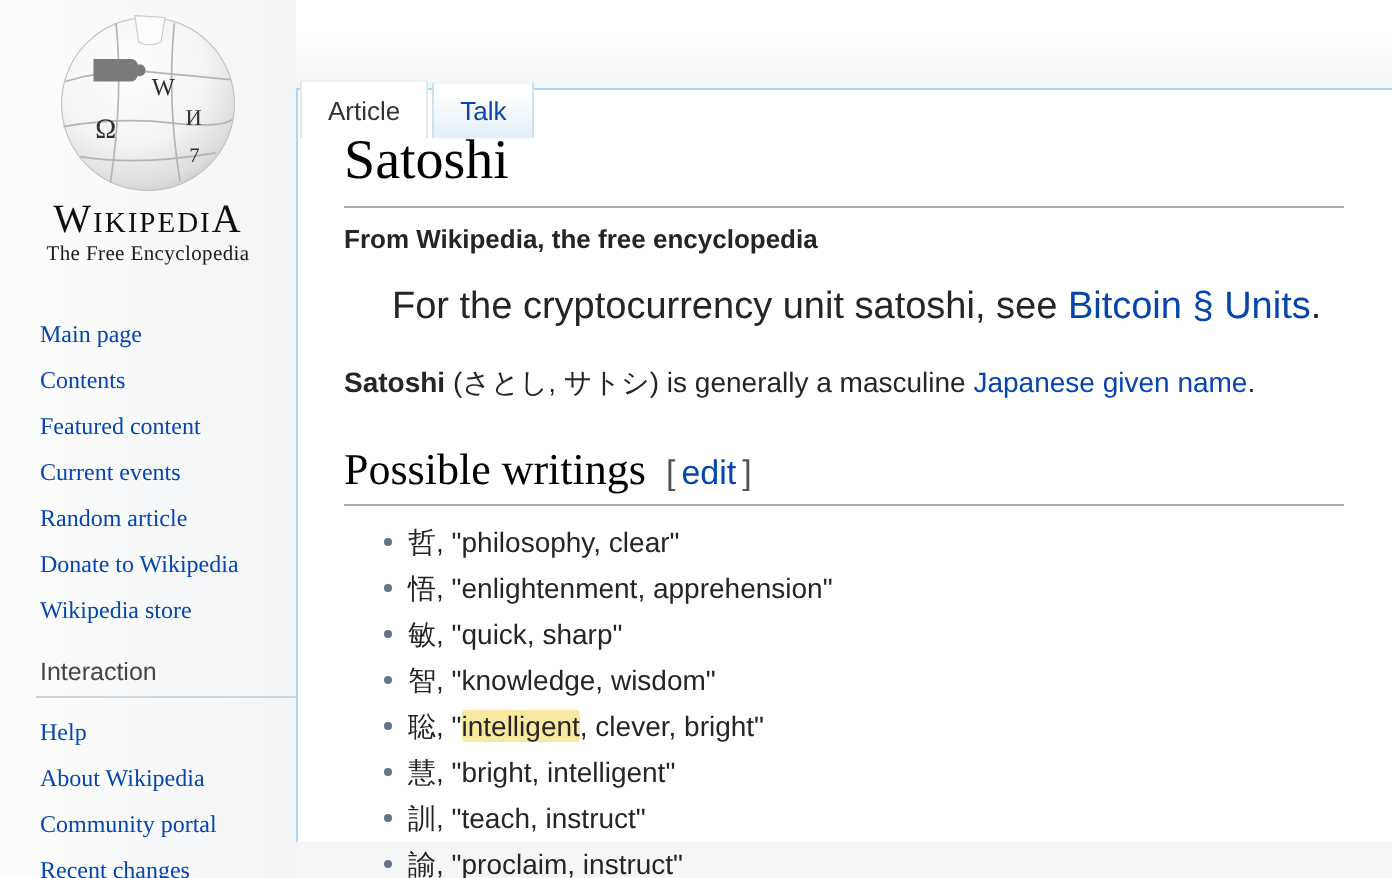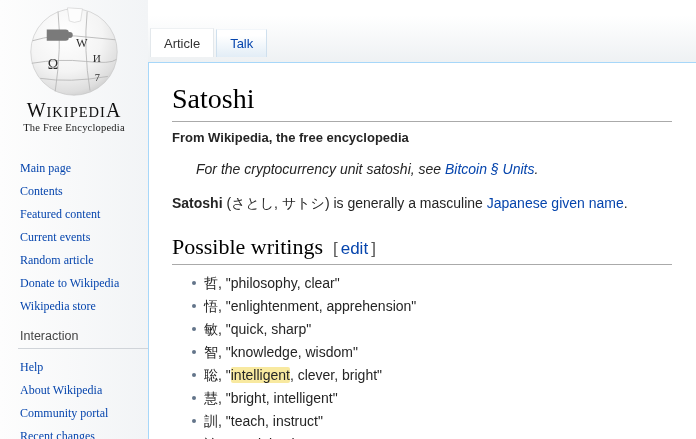--- a/index.html
+++ b/index.html
@@ -35,27 +35,27 @@
   .nav-list li { margin:0 0 5px 0; }
   .nav-link { font-size:12px; color:var(--link,#0645ad); text-decoration:none; cursor:pointer;font-family:Liberation Serif, serif; }
   .side-section { margin-top:15px; }
   .side-section-title {
     margin:0 0 0 18px; padding:0 0 5px 2px; font-size:12.5px; color:#444;
     border-bottom:1px solid #d0d4d9;
   }
   .side-section .nav-list { margin-top:8px; }
   
   .content {
-    position:absolute; left:148px; top:62px; width:548px; height:377px;
+    position:absolute; left:148px; top:44px; width:548px; height:377px;
     box-sizing:border-box; background:#ffffff;
     border-left:1px solid var(--cborder,#a7d7f9);
     border-top:1px solid var(--cborder,#a7d7f9);
   }
   .tabs {
-    position:absolute; left:150px; top:28px; height:29px; display:flex;
+    position:absolute; left:150px; top:40px; height:29px; display:flex;
     align-items:flex-end; z-index:3;
   }
   .tab {
     box-sizing:border-box; display:flex; align-items:center; padding:0 13px;
     font-size:13px; cursor:pointer; white-space:nowrap;
   }
   .tab.active {
     height:29px; background:#ffffff; color:#333;
     border-left:1px solid #e3e8ec; border-right:1px solid #e3e8ec; border-top:1px solid #eef1f3;
   }
@@ -64,21 +64,21 @@
     background:linear-gradient(to bottom,#ffffff 20%,#e2edf6 100%);
     border-left:1px solid #cfe0ee; border-right:1px solid #cfe0ee; border-top:1px solid #f2f6fa;
   }
   .article { padding:20px 24px 0 23px; color:#252525; }
   h1.title {
     margin:0; font-family:"Liberation Serif","DejaVu Serif",serif; font-weight:400;
     font-size:28px; line-height:1.15; color:#000;
     border-bottom:1px solid #aaaaaa; padding-bottom:6px;
   }
   .site-sub { margin-top:8px; font-size:13px; color:#252525;font-weight:bold; }
-  .hatnote { margin:16px 0 0 24px; font-size:14px; font-style:italic; color:#252525; }
+  .hatnote { margin:16px 0 0 24px; font-size:19px; color:#252525; }
   .lead { margin:17px 0 0 0; font-size:14px; line-height:1.35; }
   .wlink { color:var(--link,#0645ad); text-decoration:none; cursor:pointer; }
   h2.section-heading {
     margin:22px 0 0 0; font-family:"Liberation Serif","DejaVu Serif",serif;
     font-weight:400; font-size:22px; line-height:1.1; color:#000;
     border-bottom:1px solid #aaaaaa; padding-bottom:5px;
   }
   .editsection { font-family:"Liberation Sans","DejaVu Sans",sans-serif; font-size:17px; color:#555; margin-left:10px; }
   .editsection a { margin:0 3px; }
   ul.writings { list-style:none; margin:10px 0 0 0; padding:0 0 0 19px; }

